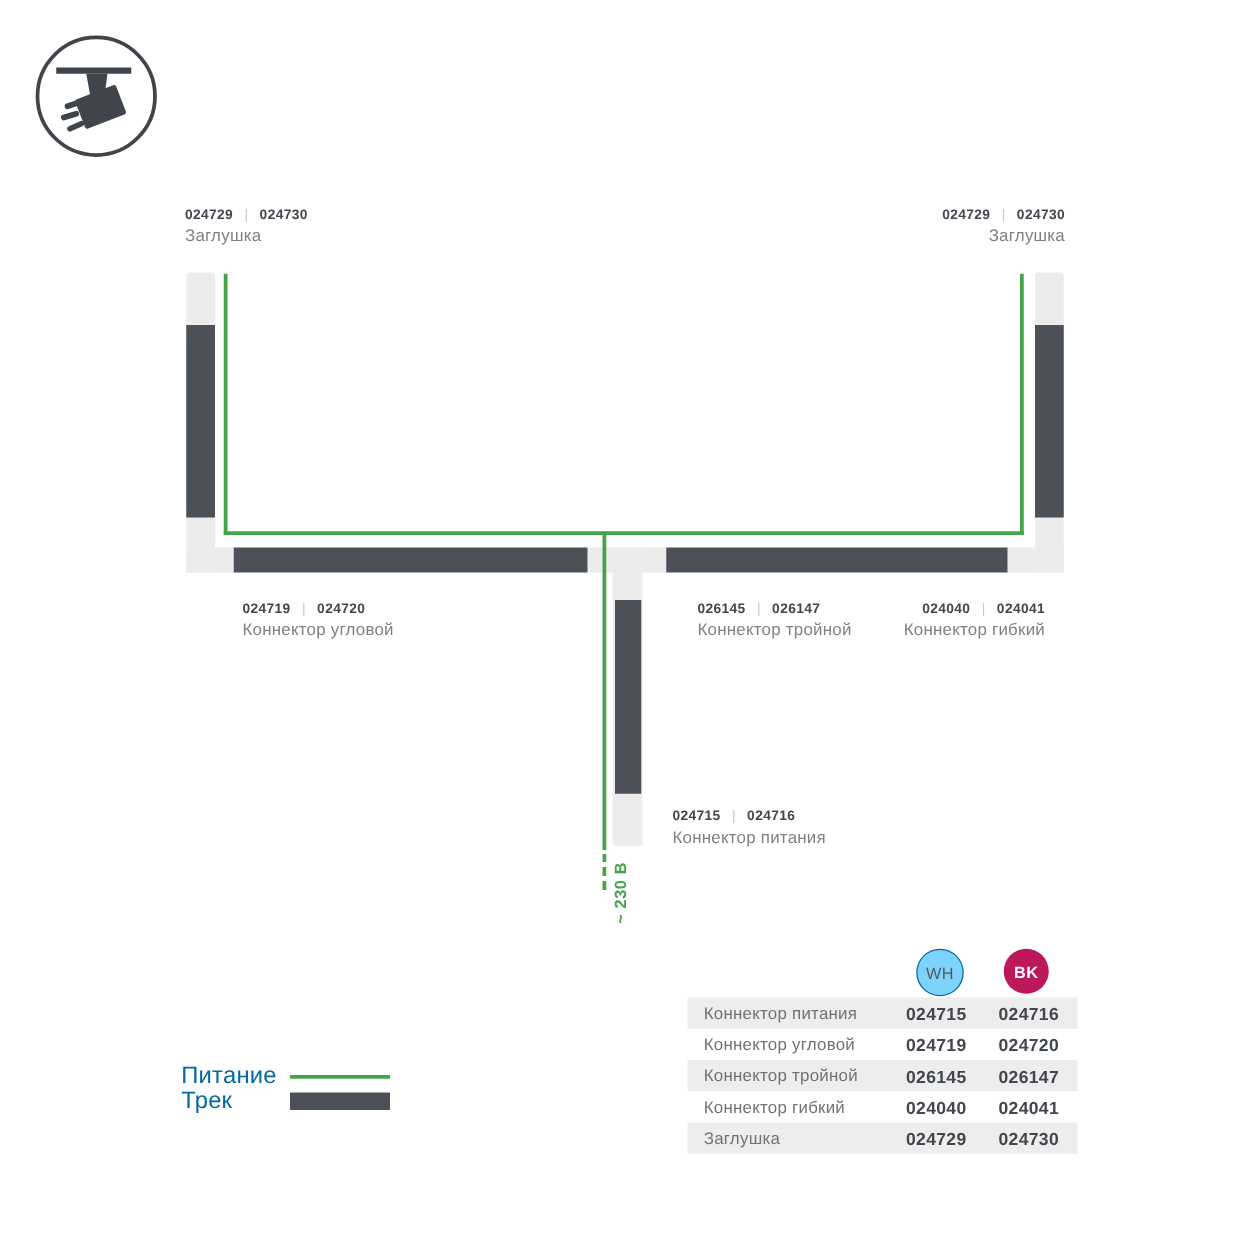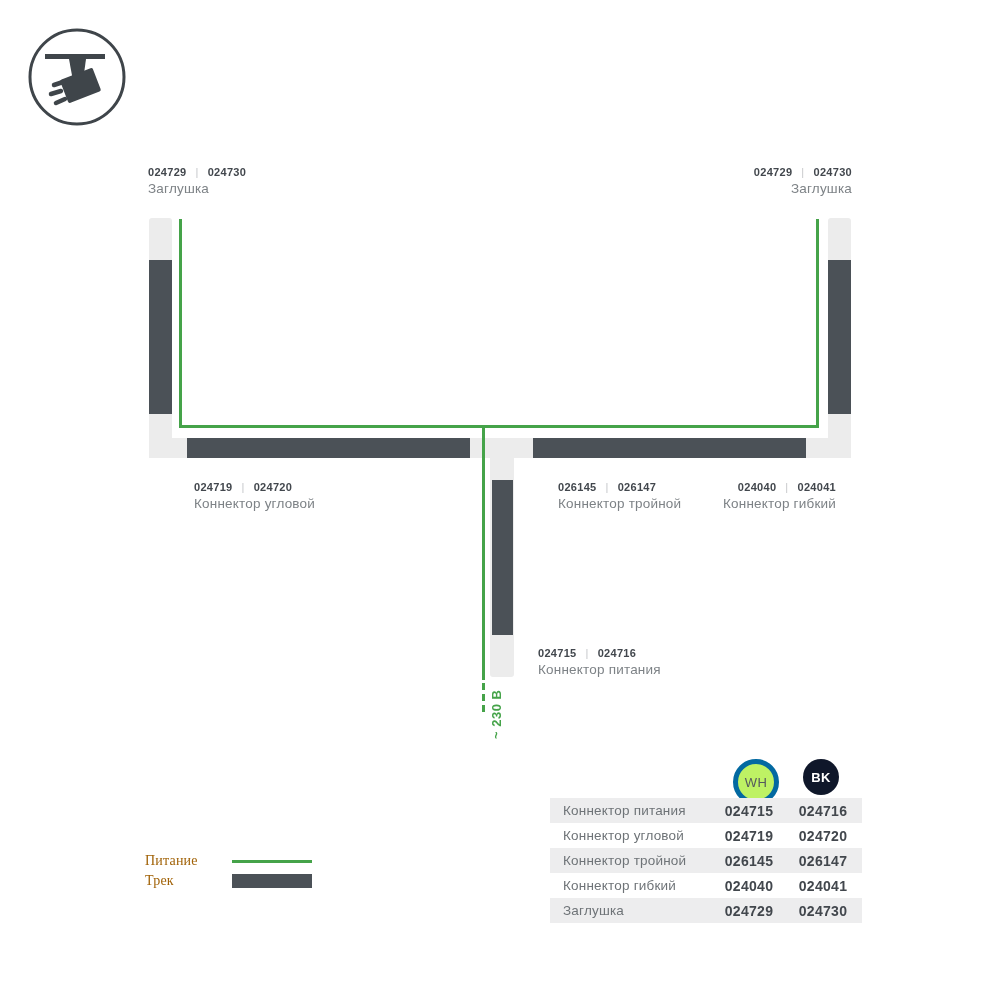--- a/index.html
+++ b/index.html
@@ -23,29 +23,29 @@
   .label .nums .sep{color:#c6c8ca;font-weight:normal;padding:0 9px;}
   .label .name{font-size:13.5px;color:#7d8286;margin-top:4px;letter-spacing:.2px;}
   .label.right{text-align:right;}
   
   .voltage{position:absolute;left:489px;top:739px;z-index:4;color:#45a349;
     font-size:13px;font-weight:bold;white-space:nowrap;letter-spacing:.5px;
     transform:rotate(-90deg);transform-origin:left top;}
   
   .legend{position:absolute;left:145px;top:851px;z-index:4;}
   .legend .lrow{display:flex;align-items:center;height:20px;}
-  .legend .ltext{width:87px;font-size:14px;color:#a16207;letter-spacing:.2px;font-family:Liberation Serif, serif;}
+  .legend .ltext{width:87px;font-size:19px;color:#0369a1;letter-spacing:.2px;}
   .legend .lline{width:80px;height:3px;background:#45a349;}
   .legend .lbar{width:80px;height:14px;background:#4b5157;}
   
   .ptable{position:absolute;left:550px;top:759px;width:312px;z-index:4;}
   .circle{position:absolute;top:0;width:36px;height:36px;border-radius:50%;
     display:flex;align-items:center;justify-content:center;font-size:13px;letter-spacing:.3px;}
-  .circle.wh{left:183px;background:#bef264;border:5px solid #0369a1;color:#55595e;}
-  .circle.bk{left:253px;background:#0f172a;color:#fff;font-weight:bold;}
+  .circle.wh{left:183px;background:#7dd3fc;border:1px solid #0369a1;color:#55595e;}
+  .circle.bk{left:253px;background:#be185d;color:#fff;font-weight:bold;}
   .rows{position:absolute;top:39px;left:0;width:312px;}
   .trow{display:flex;align-items:center;height:25px;}
   .trow.stripe{background:#ededee;}
   .trow .rname{flex:0 0 164px;padding-left:13px;box-sizing:border-box;
     font-size:13.5px;color:#6e7377;letter-spacing:.2px;}
   .trow .rwh{flex:0 0 70px;text-align:center;font-weight:bold;font-size:14px;color:#42474d;letter-spacing:.3px;}
   .trow .rbk{flex:1;text-align:center;font-weight:bold;font-size:14px;color:#42474d;letter-spacing:.3px;}
 </style>
 </head>
 <body>

